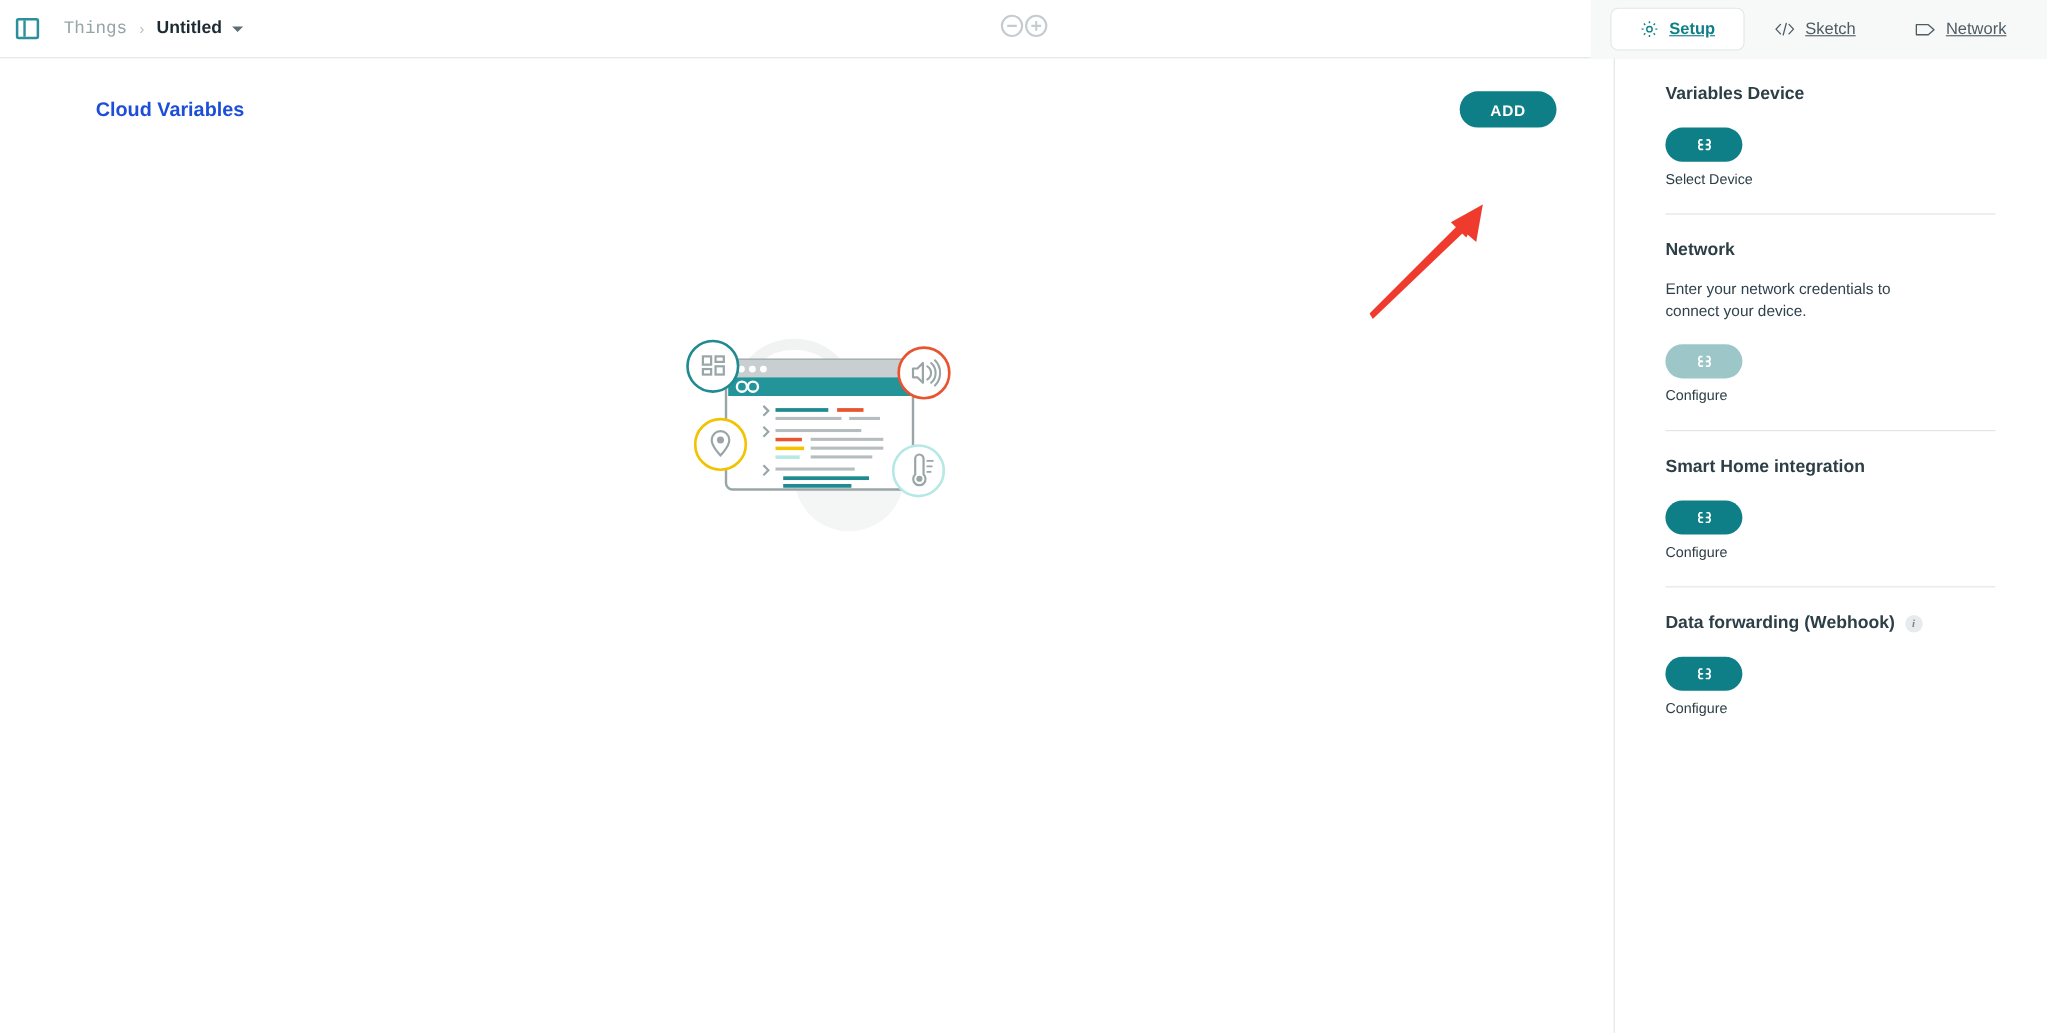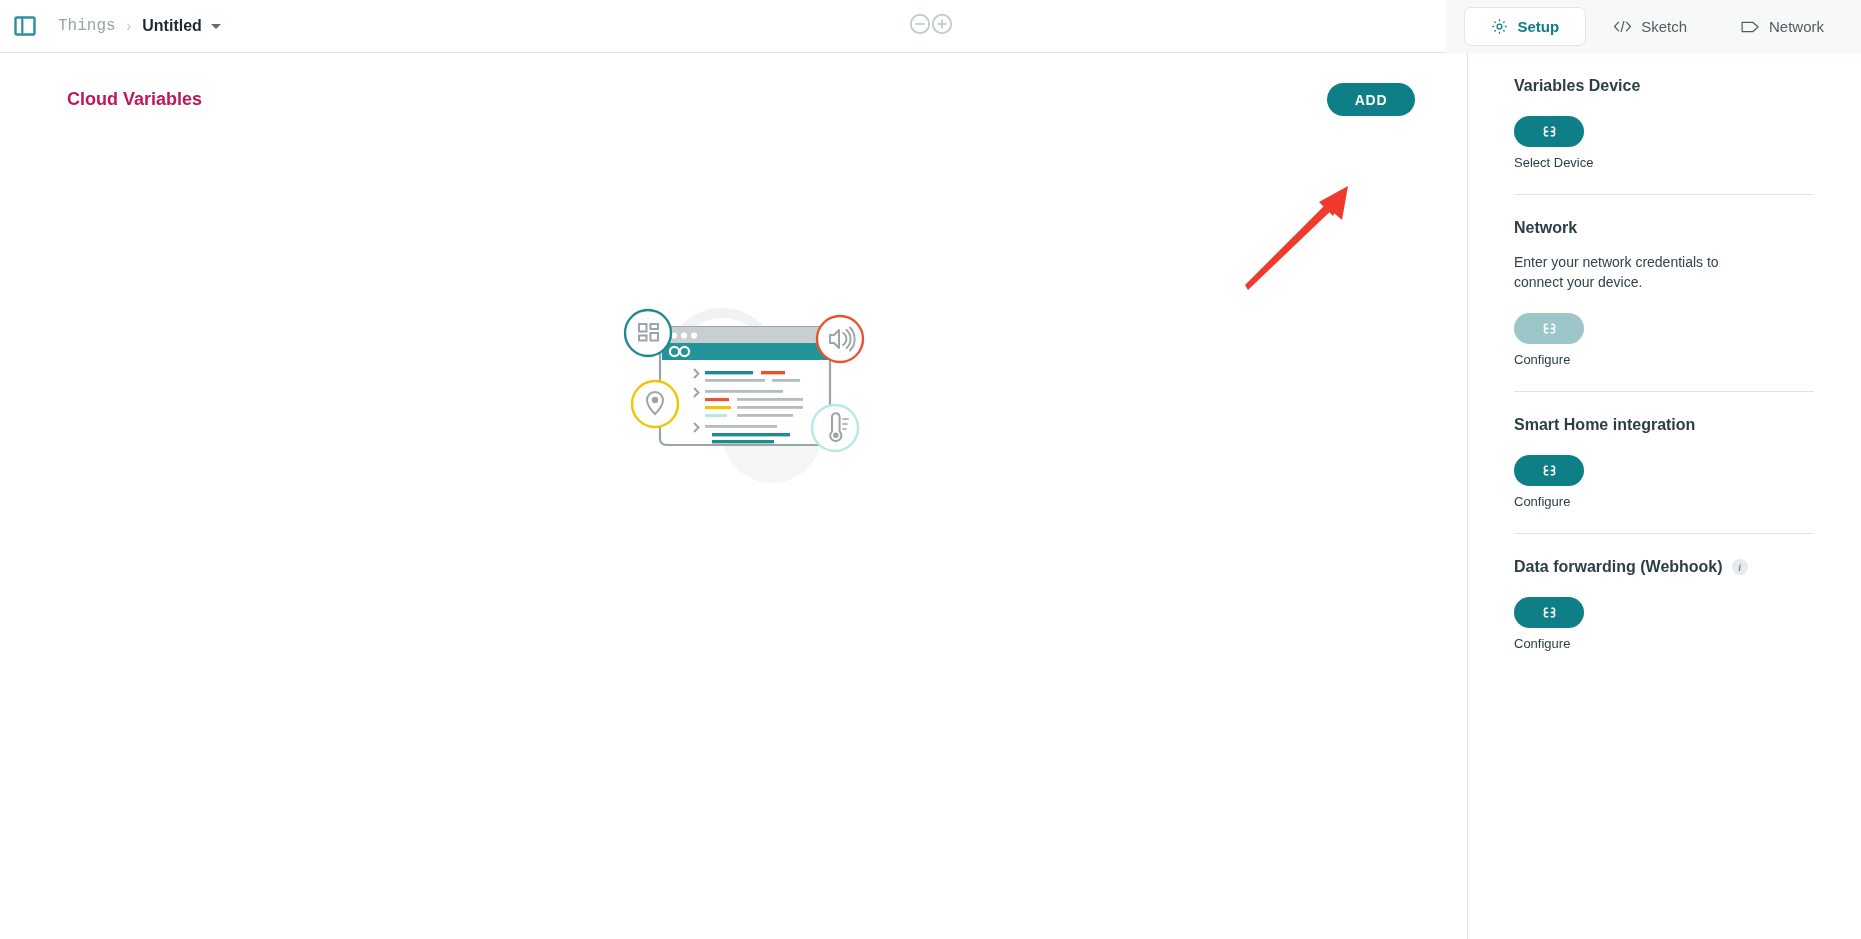--- a/index.html
+++ b/index.html
@@ -63,20 +63,21 @@
   .tab {
     display: flex; align-items: center;
     gap: 9px;
     height: 39px;
     padding: 0 26px;
     border-radius: 7px;
     font-size: 15px;
     color: #4e5b61;
     cursor: pointer;
     border: 1px solid transparent;
+    text-decoration: underline;
   }
   .tab.active {
     background: #ffffff;
     border: 1px solid #e0e6e8;
     color: #0e7f86;
     font-weight: bold;
   }
   .tab .tab-icon { display: flex; align-items: center; }
 
   
@@ -93,21 +94,22 @@
   }
   .main-head {
     display: flex;
     align-items: center;
     justify-content: space-between;
     padding: 0 52px 0 67px;
   }
   .section-title {
     font-size: 18px;
     font-weight: bold;
-    color: #be185d;
+    color: #1d4ed8;
+    margin-left: 20px;
   }
   .add-button {
     background: #0e7f86;
     color: #ffffff;
     border: none;
     border-radius: 22px;
     height: 33px;
     width: 88px;
     font-size: 14px;
     font-weight: bold;

